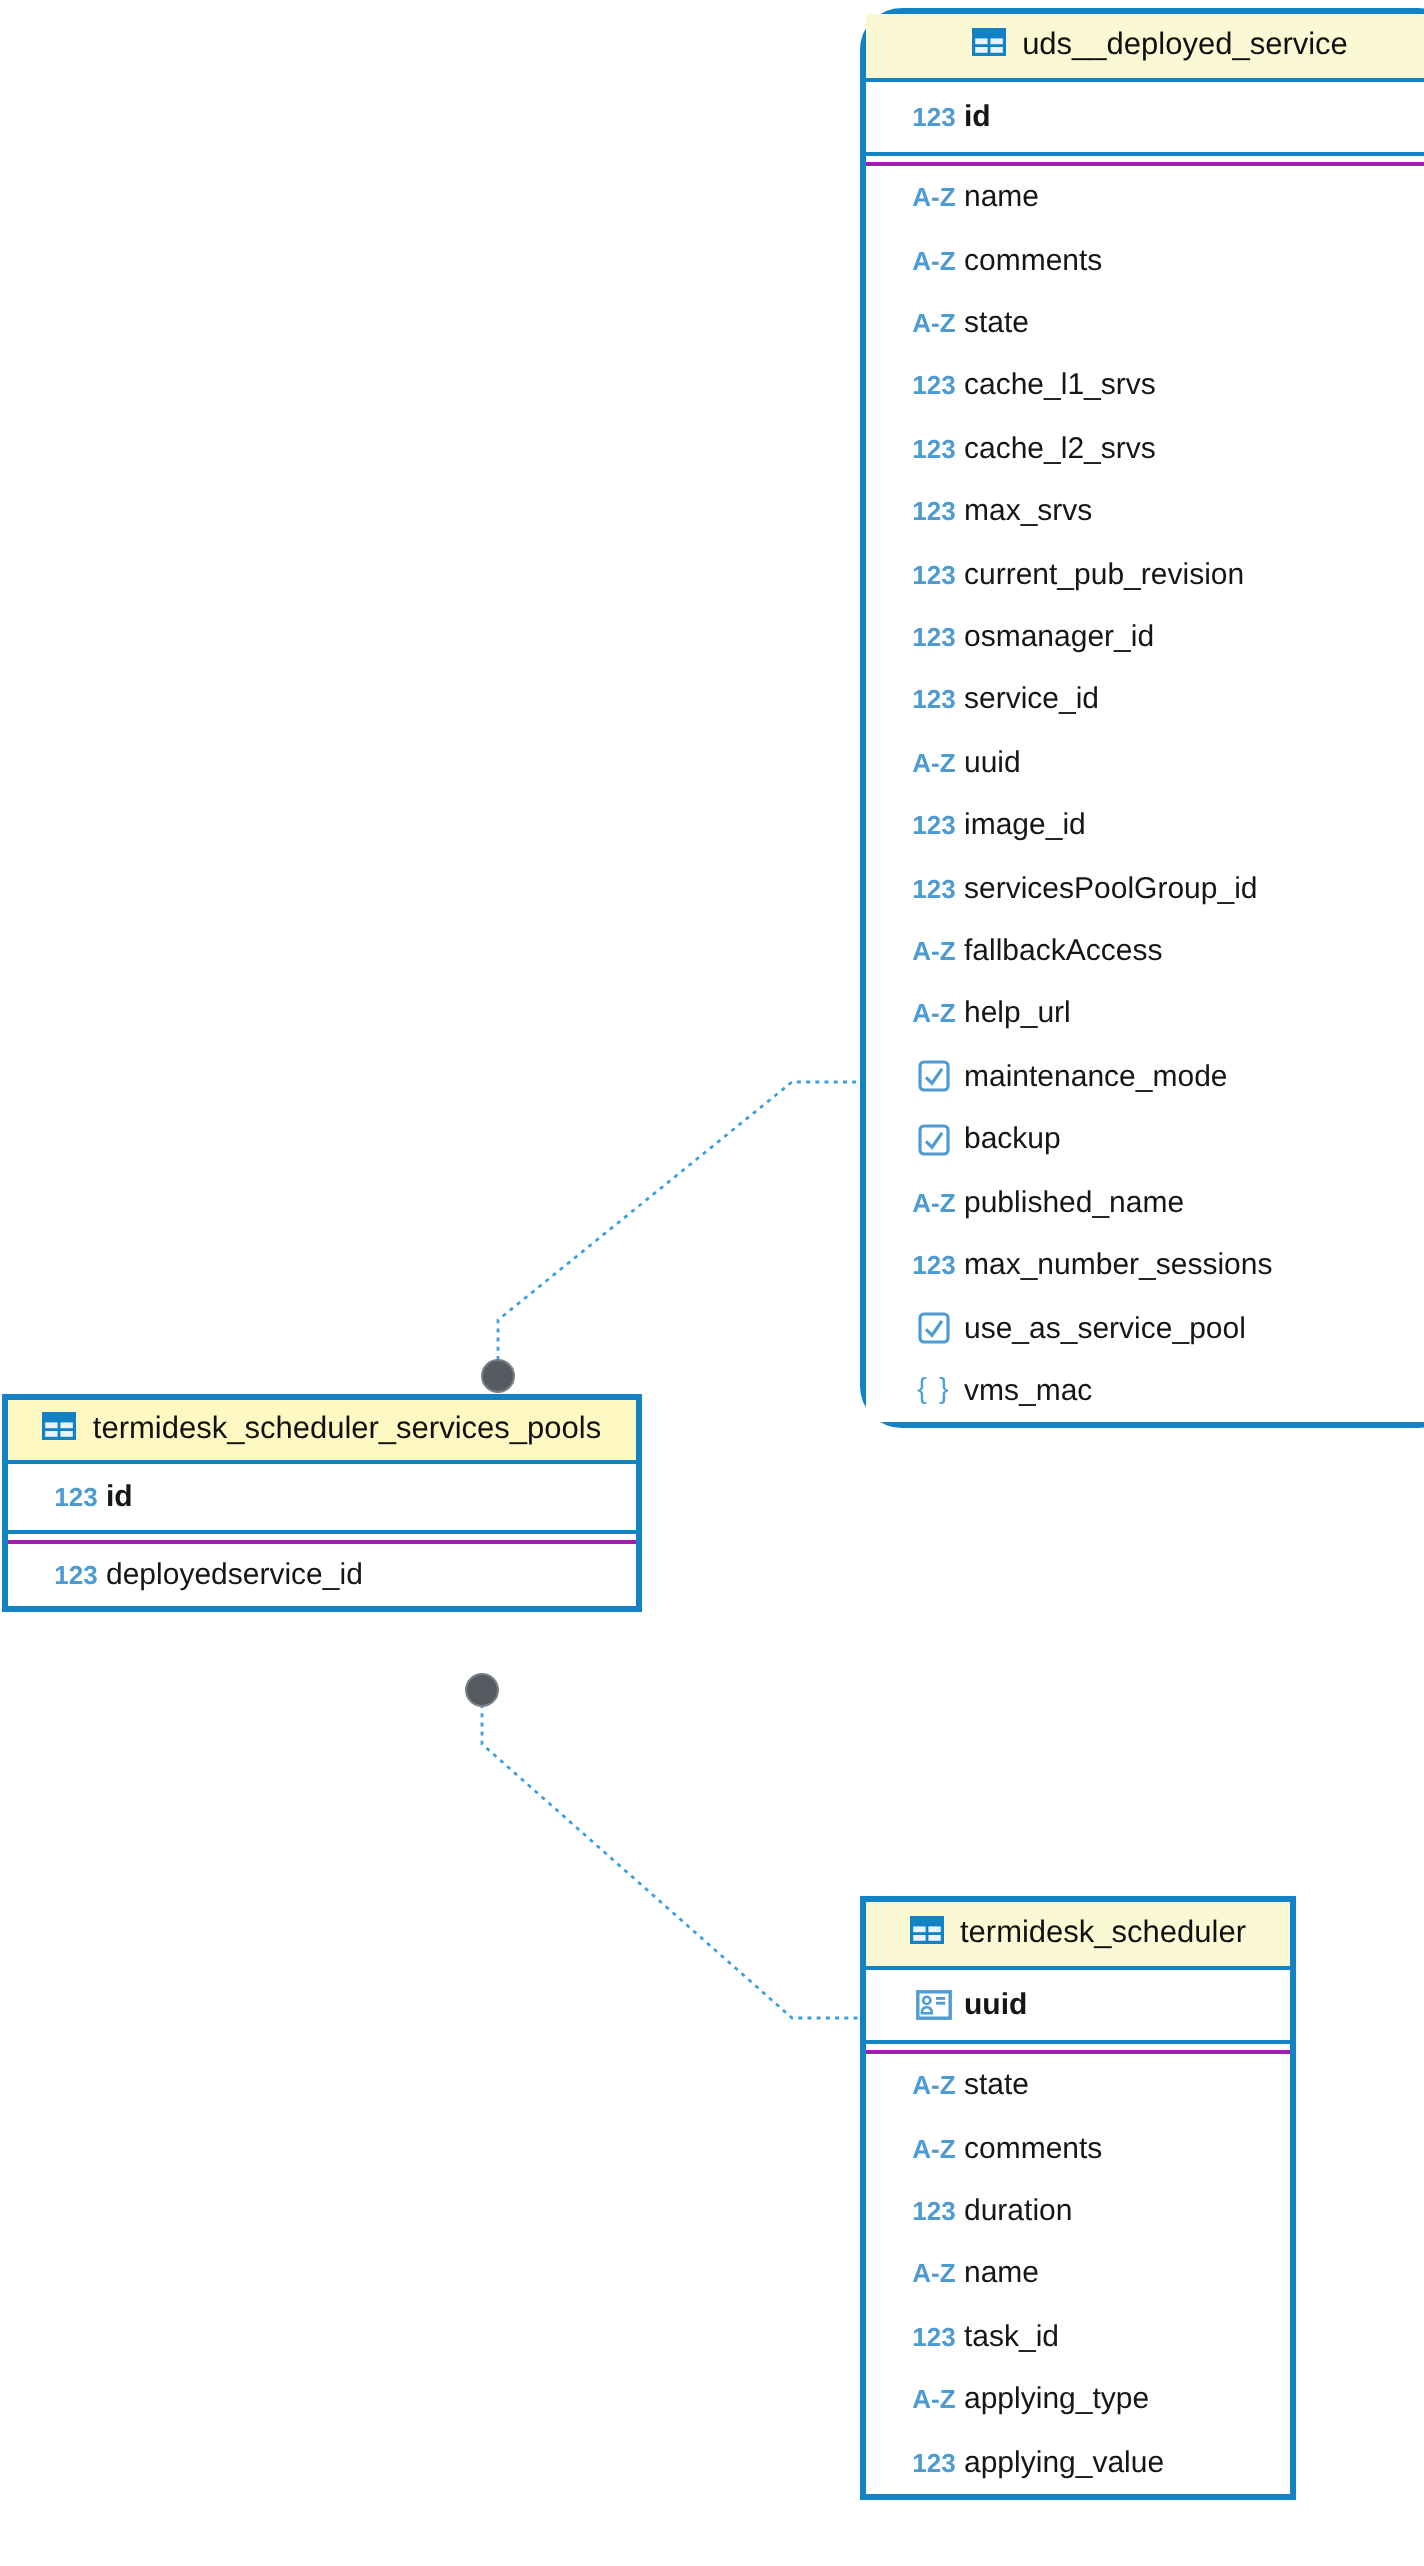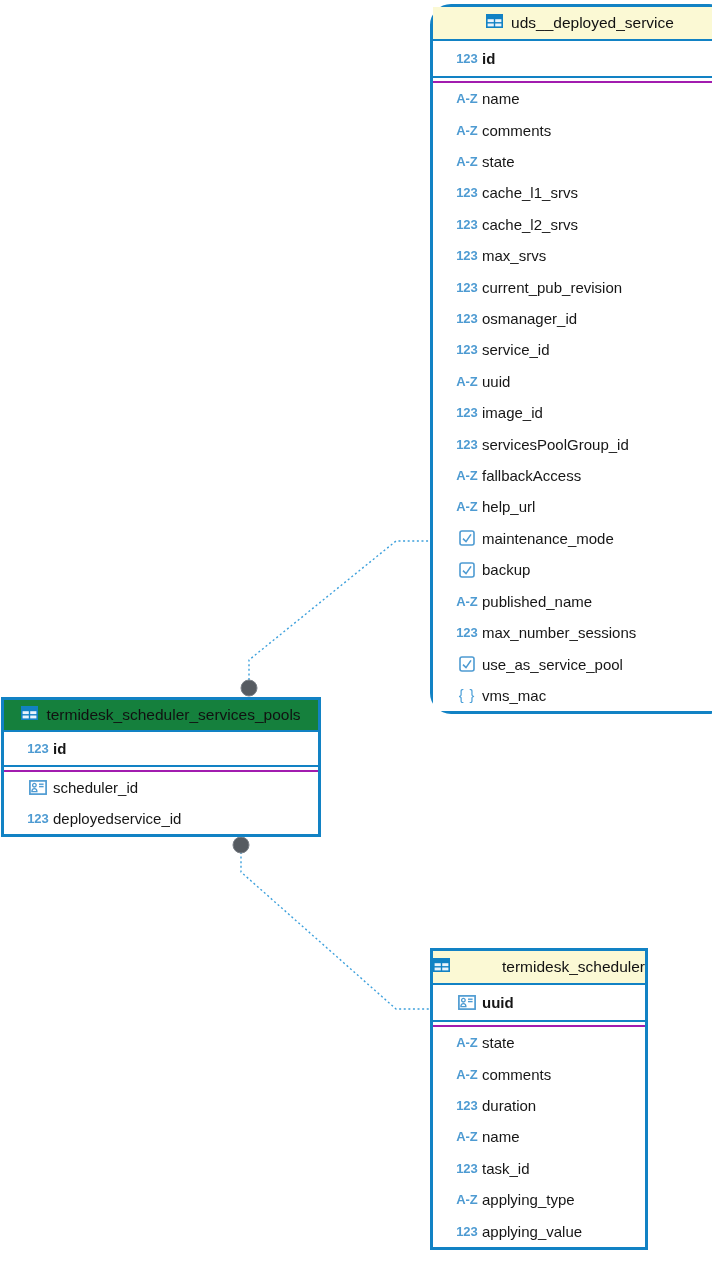--- a/index.html
+++ b/index.html
@@ -15,21 +15,21 @@
   .etable{
     position:absolute;background:#ffffff;border:3px solid #1282c4;
     box-sizing:border-box;
   }
   .thead{
     display:flex;align-items:center;justify-content:center;gap:8px;
     border-bottom:2px solid #1282c4;font-size:15.5px;color:#111111;
     white-space:nowrap;
   }
   .thead.yellow{background:#fbf9d4;}
-  .thead.orange{background:#15803d;}
+  .thead.orange{background:#fef9c3;}
   .pksec{border-bottom:2px solid #1282c4;background:#ffffff;}
   .spacer{height:3px;background:#ffffff;}
   .colsec{border-top:2px solid #a21caf;background:#ffffff;}
   .row{
     display:flex;align-items:center;padding-left:19px;font-size:15px;color:#161616;
     white-space:nowrap;box-sizing:border-box;
   }
   .row .ticon{
     width:30px;flex:0 0 30px;display:flex;align-items:center;justify-content:center;
   }
@@ -45,21 +45,21 @@
   #t0 .thead{height:32px;}
   #t0 .pksec .row{height:35px;}
   #t0 .colsec .row{height:31.42px;}
 
   #t1{left:1px;top:697px;width:320px;}
   #t1 .thead{height:30px;}
   #t1 .pksec .row{height:33px;}
   #t1 .colsec .row{height:31px;}
 
   #t2{left:430px;top:948px;width:218px;}
-  #t2 .thead{height:32px;justify-content:space-between;}
+  #t2 .thead{height:32px;}
   #t2 .pksec .row{height:35px;}
   #t2 .colsec .row{height:31.4px;}
 </style>
 </head>
 <body>
 
 <div class="canvas">
 
   <svg class="links" viewBox="0 0 712 1283">
     <polyline class="link" points="249,680 249,660 396,541 430,541"></polyline>
@@ -234,32 +234,20 @@
           <span class="ticon">
             <span class="glyph">123</span>
           </span>
           <span class="cname">id</span>
         </div>
       </div>
       <div class="spacer"></div>
       <div class="colsec">
         <div class="row">
           <span class="ticon">
-            <svg width="18" height="15" viewBox="0 0 18 15">
-              <rect x="0.9" y="0.9" width="16.2" height="13.2" fill="none" stroke="#4e9bd2" stroke-width="1.7"></rect>
-              <circle cx="5.4" cy="5.2" r="1.8" fill="none" stroke="#4e9bd2" stroke-width="1.3"></circle>
-              <path d="M2.9 11.6 C2.9 9.6 4 8.6 5.4 8.6 C6.8 8.6 7.9 9.6 7.9 11.6 Z" fill="none" stroke="#4e9bd2" stroke-width="1.3"></path>
-              <line x1="10" y1="4.2" x2="14.6" y2="4.2" stroke="#4e9bd2" stroke-width="1.4"></line>
-              <line x1="10" y1="6.6" x2="14.6" y2="6.6" stroke="#4e9bd2" stroke-width="1.4"></line>
-            </svg>
-          </span>
-          <span class="cname">scheduler_id</span>
-        </div>
-        <div class="row">
-          <span class="ticon">
             <span class="glyph">123</span>
           </span>
           <span class="cname">deployedservice_id</span>
         </div>
       </div>
     </div>
   <div class="etable" id="t2">
       <div class="thead yellow">
         <span class="ticon"><svg width="17" height="14" viewBox="0 0 17 14">
             <rect x="0.8" y="0.8" width="15.4" height="12.4" fill="#eaf3fb" stroke="#1282c4" stroke-width="1.6"></rect>

